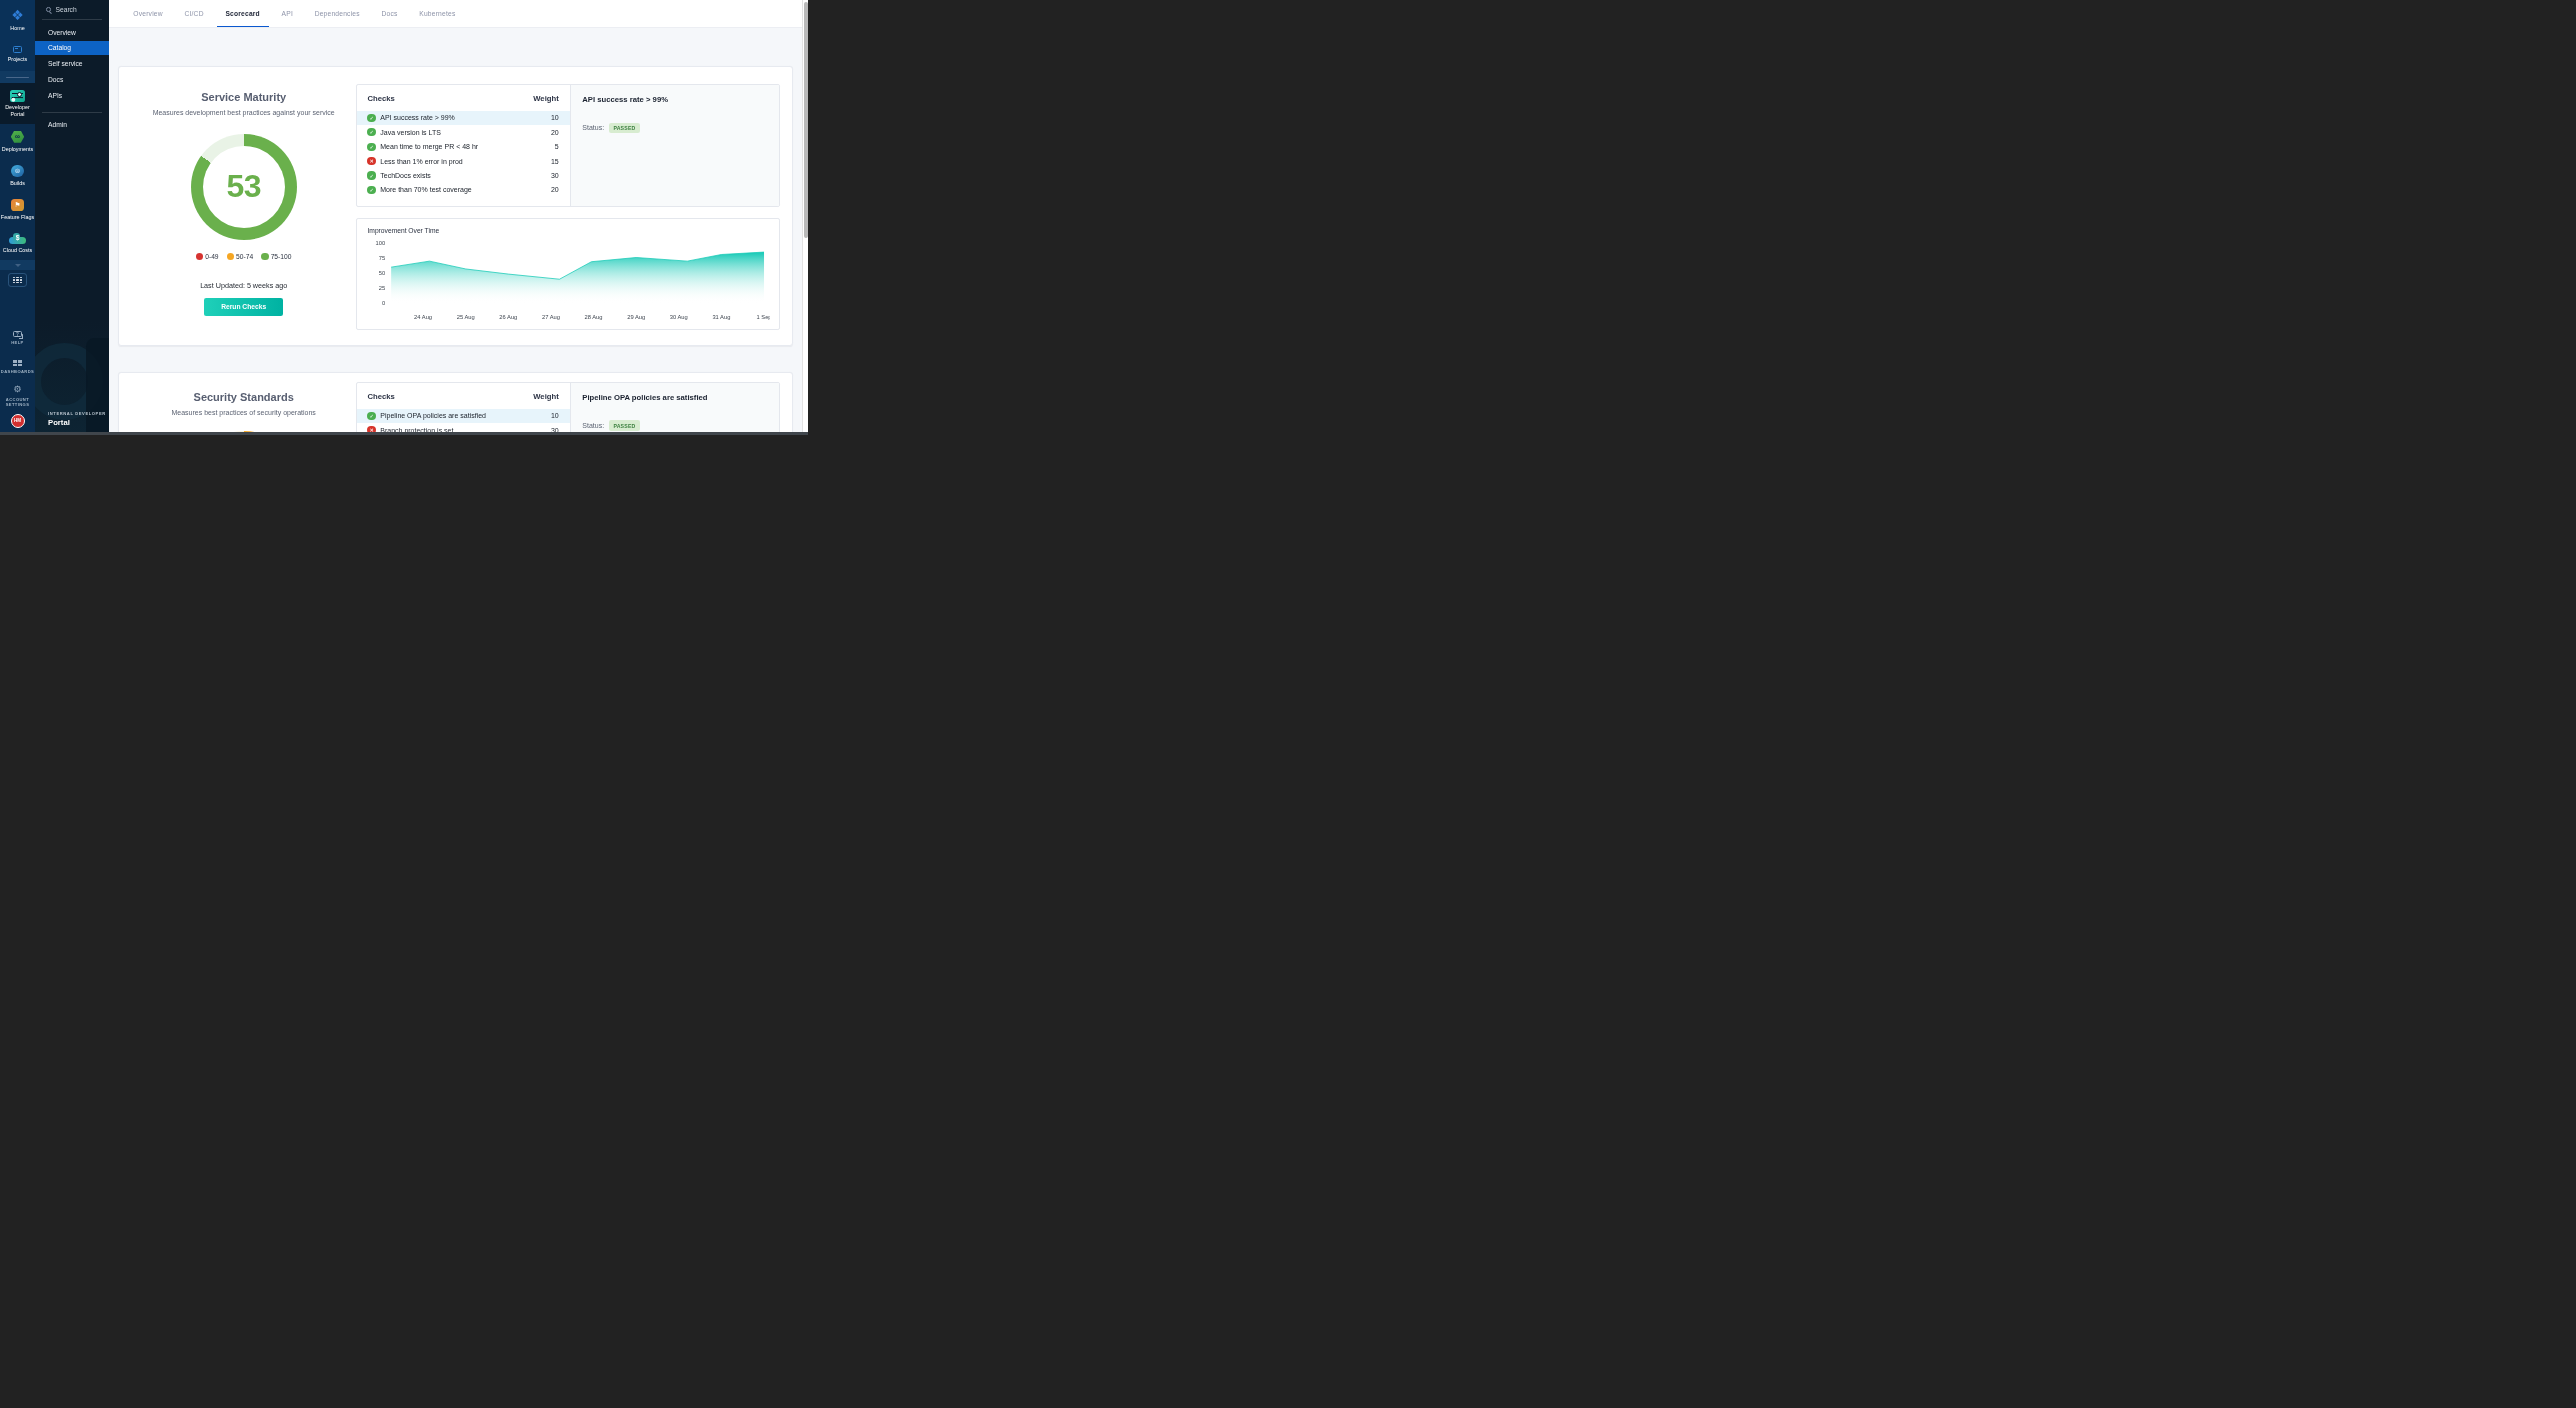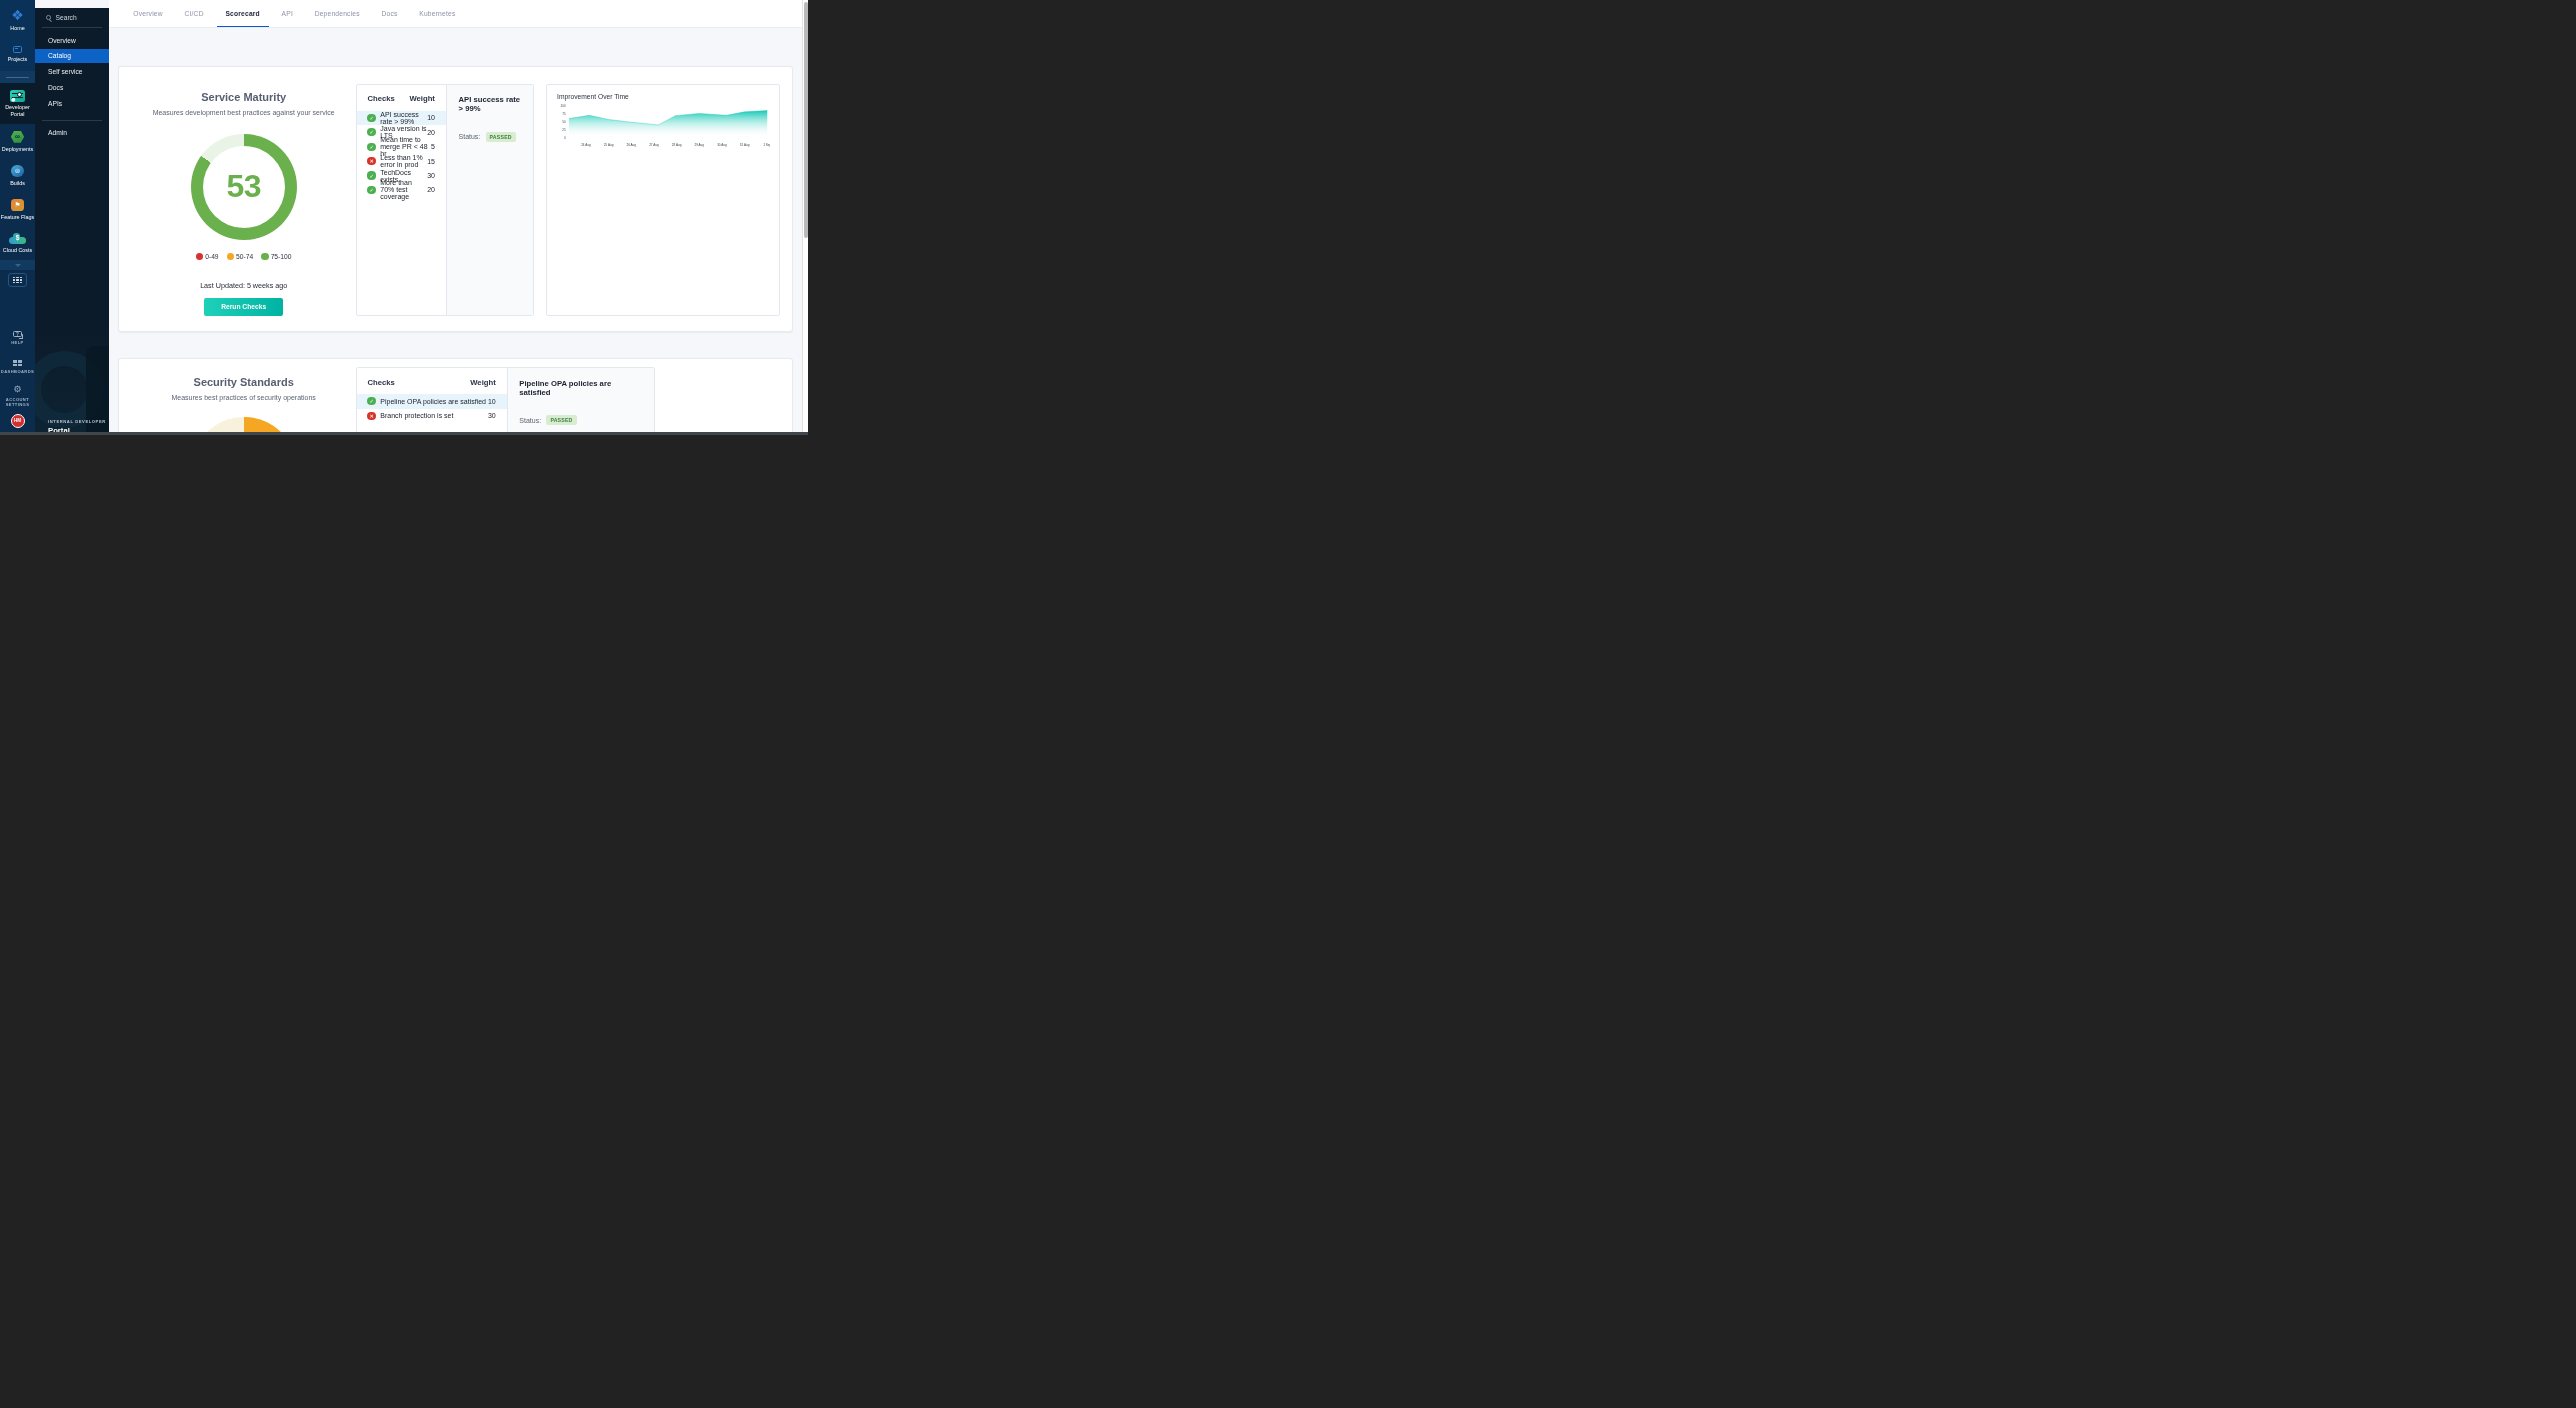--- a/index.html
+++ b/index.html
@@ -43,21 +43,21 @@
   .ic-cloud::after{content:"$";position:absolute;left:0;right:0;top:-3.1px;text-align:center;color:#fff;font-weight:700;font-size:6.7px;}
   .ic-help{width:8.8px;height:6.2px;border:1px solid #9db0c4;border-radius:1.5px;color:#9db0c4;font-size:4.6px;font-weight:700;position:relative;}
   .ic-help::after{content:"";position:absolute;right:-2.6px;bottom:-2.1px;width:3.1px;height:3.1px;border-right:1px solid #9db0c4;border-bottom:1px solid #9db0c4;border-radius:0.5px;}
   .ic-dash{width:8.2px;height:6.2px;position:relative;}
   .ic-dash i{position:absolute;width:3.6px;height:2.6px;background:#9db0c4;}
   .ic-dash i:nth-child(1){left:0;top:0}.ic-dash i:nth-child(2){right:0;top:0}
   .ic-dash i:nth-child(3){left:0;bottom:0}.ic-dash i:nth-child(4){right:0;bottom:0}
   .ic-gear{font-size:8.8px;color:#9db0c4;line-height:1;}
 
   
-  .snav{position:absolute;left:35px;top:8px;width:74px;height:100%;background:#0c1b29;z-index:4;display:flex;flex-direction:column;overflow:hidden;}
+  .snav{position:absolute;left:35px;top:0;width:74px;height:100%;background:#0c1b29;z-index:4;display:flex;flex-direction:column;overflow:hidden;}
   .snav .search{display:flex;align-items:center;gap:4.6px;padding:6.2px 7.2px 5.2px 11.3px;cursor:pointer;}
   .lens{width:4.6px;height:4.6px;border:1px solid #7d8aa0;border-radius:50%;position:relative;}
   .lens::after{content:"";position:absolute;right:-2.1px;bottom:-2.1px;width:2.6px;height:1px;background:#7d8aa0;transform:rotate(45deg);}
   .snav .search span{color:#cdd5de;font-size:6.7px;}
   .snav hr{border:none;border-top:0.5px solid rgba(255,255,255,.14);margin:1px 7.2px 5.2px;}
   .sn-item{color:#e8edf2;font-size:6.7px;padding:3.1px 7.2px 3.1px 13px;margin-bottom:2.6px;cursor:pointer;}
   .sn-item.active{background:#0d63c5;color:#fff;}
   .sn-brand{margin-top:auto;padding:0 0 8.2px 13px;position:relative;z-index:2;}
   .sn-brand .eyebrow{font-size:4.1px;letter-spacing:0.6px;color:#b9c4ce;font-weight:600;}
   .sn-brand .name{font-size:7.7px;font-weight:700;color:#fff;margin-top:2.1px;}
@@ -92,21 +92,21 @@
   .gauge{width:106px;height:106px;border-radius:50%;margin:17.5px auto 0;display:flex;align-items:center;justify-content:center;}
   .gauge .hole{width:82px;height:82px;border-radius:50%;background:#fff;display:flex;align-items:center;justify-content:center;}
   .gauge .num{font-size:32px;font-weight:700;color:#6ab04c;letter-spacing:-0.5px;}
   .legend{display:flex;justify-content:center;gap:8.2px;margin-top:13.4px;}
   .leg{display:flex;align-items:center;gap:2.1px;font-size:6.7px;color:#2b3240;}
   .leg i{width:7.2px;height:7.2px;border-radius:50%;}
   .updated{font-size:7.2px;color:#262b33;margin-top:20.6px;}
   .rerun{margin-top:8.2px;width:79px;height:17.5px;border:none;border-radius:2.1px;color:#fff;font-size:6.7px;font-weight:700;
          background:linear-gradient(90deg,#1fd0b9,#00b2a2);cursor:pointer;font-family:inherit;}
 
-  .colR{flex:1;display:flex;gap:11.3px;}
+  .colR{flex:1;display:flex;flex-direction:column;gap:11.3px;}
   .checksbox{border:0.5px solid #e4e7ed;border-radius:2.1px;display:flex;min-height:123px;overflow:hidden;}
   .ctable{flex:1;padding-bottom:7.2px;}
   .chead{display:flex;justify-content:space-between;padding:9.3px 11.3px 0 10.3px;margin-bottom:7.7px;}
   .chead span{font-size:7.7px;font-weight:700;color:#2d3446;}
   .crow{display:flex;align-items:center;height:14.4px;padding:0 11.3px 0 10.3px;cursor:pointer;}
   .crow.hl{background:#e7f4fb;}
   .crow .nm{font-size:7px;color:#20262f;margin-left:4.6px;flex:1;text-align:left;}
   .crow .wt{font-size:7px;color:#20262f;}
   .sicon{width:8.2px;height:8.2px;border-radius:50%;color:#fff;font-size:5.2px;font-weight:700;display:flex;align-items:center;justify-content:center;flex:0 0 8.2px;}
   .sicon.pass{background:#4caf50;}

